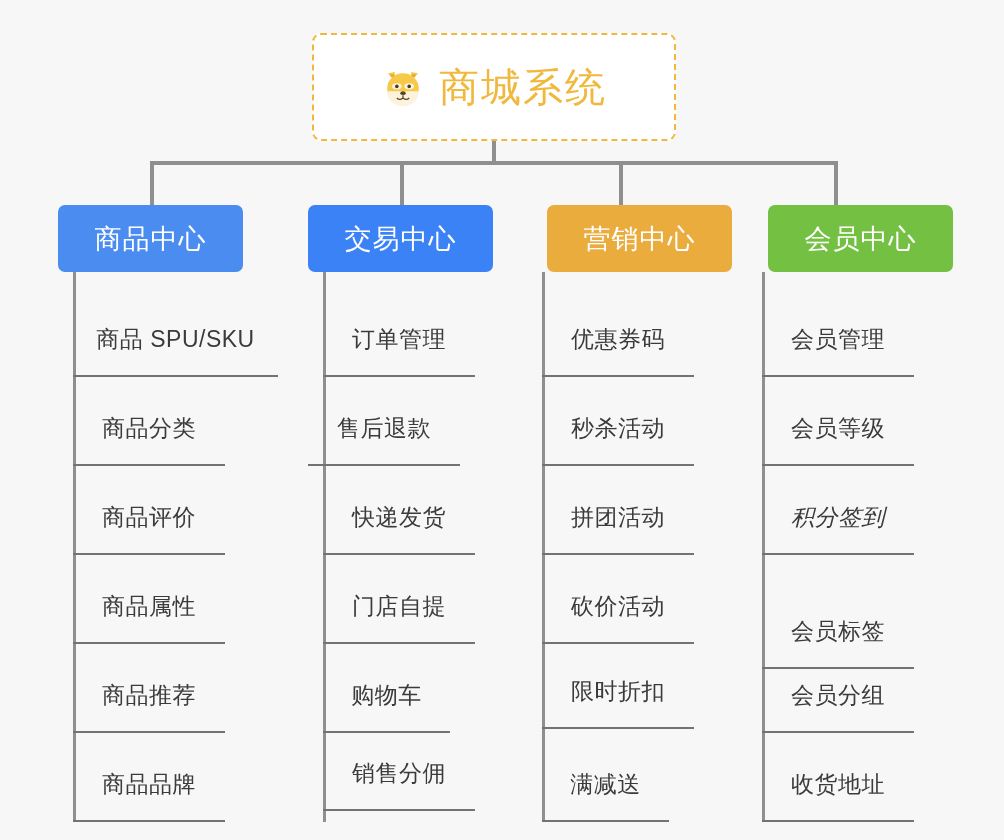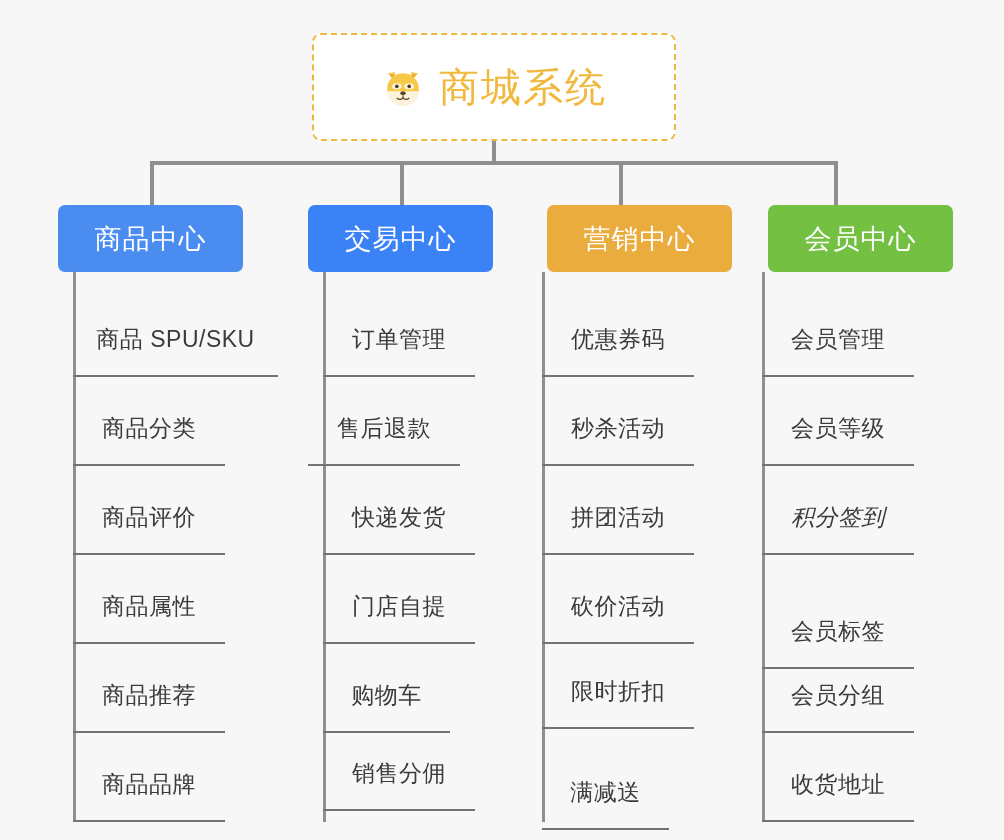--- a/index.html
+++ b/index.html
@@ -192,21 +192,21 @@
         </div>
         <div class="leaf" style="left: 542px; top: 466px; width: 152px;">
           <span class="leaf-label">拼团活动</span>
         </div>
         <div class="leaf" style="left: 542px; top: 555px; width: 152px;">
           <span class="leaf-label">砍价活动</span>
         </div>
         <div class="leaf" style="left: 542px; top: 640px; width: 152px;">
           <span class="leaf-label">限时折扣</span>
         </div>
-        <div class="leaf" style="left: 542px; top: 733px; width: 127px; margin-top: 8px;">
+        <div class="leaf" style="left: 542px; top: 733px; width: 127px;">
           <span class="leaf-label">满减送</span>
         </div>
       </div>
       <div>
         <div class="cat-box" style="left: 768px; top: 205px; position: absolute; width: 185px; background: rgb(116, 192, 67);">
           <span>会员中心</span>
         </div>
         <div class="spine" style="left: 762px; top: 272px; height: 550px;"></div>
         <div class="leaf" style="left: 762px; top: 288px; width: 152px;">
           <span class="leaf-label">会员管理</span>

